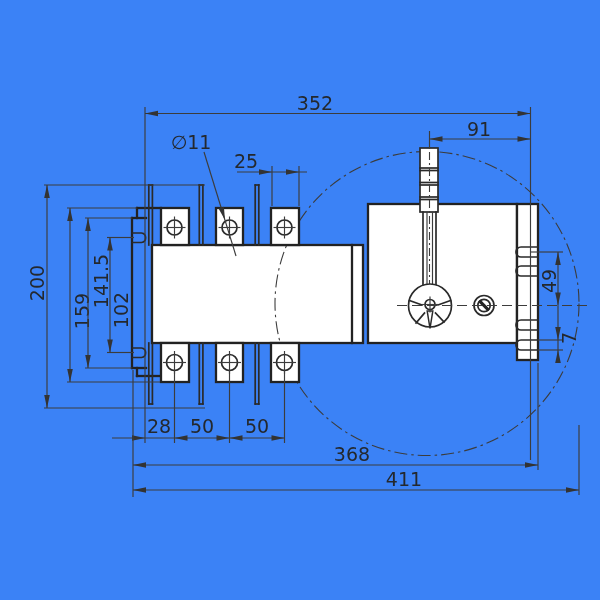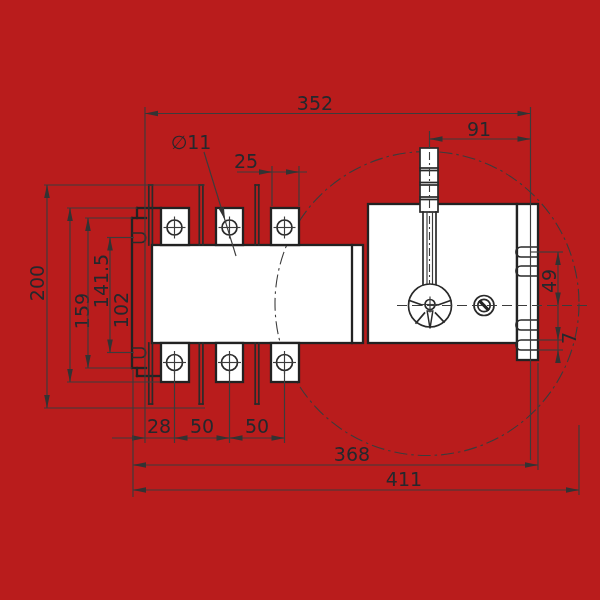--- a/index.html
+++ b/index.html
@@ -1,16 +1,16 @@
 <!DOCTYPE html>
 <html><head>
 <meta charset="utf-8">
 <style>
   html,body{margin:0;padding:0;background:#ffffff;}
-  .stage{position:relative;width:600px;height:600px;background:#b91c1c;overflow:hidden;}
+  .stage{position:relative;width:600px;height:600px;background:#3b82f6;overflow:hidden;}
   svg{position:absolute;left:0;top:0;}
   
   .thick{stroke:#222;stroke-width:2.3;fill:none;stroke-linecap:square;}
   .thickw{stroke:#222;stroke-width:2.3;fill:#fff;}
   .med{stroke:#2a2a2a;stroke-width:1.7;fill:none;stroke-linecap:square;}
   .medw{stroke:#2a2a2a;stroke-width:1.7;fill:#fff;}
   .dim{stroke:#3c3c3c;stroke-width:1.15;fill:none;stroke-linecap:butt;}
   .arr{fill:#333;stroke:none;}
   .cl{stroke:#3c3c3c;stroke-width:1.1;fill:none;}
   text{font-family:"DejaVu Sans","Liberation Sans",sans-serif;font-size:19px;fill:#24282d;}

